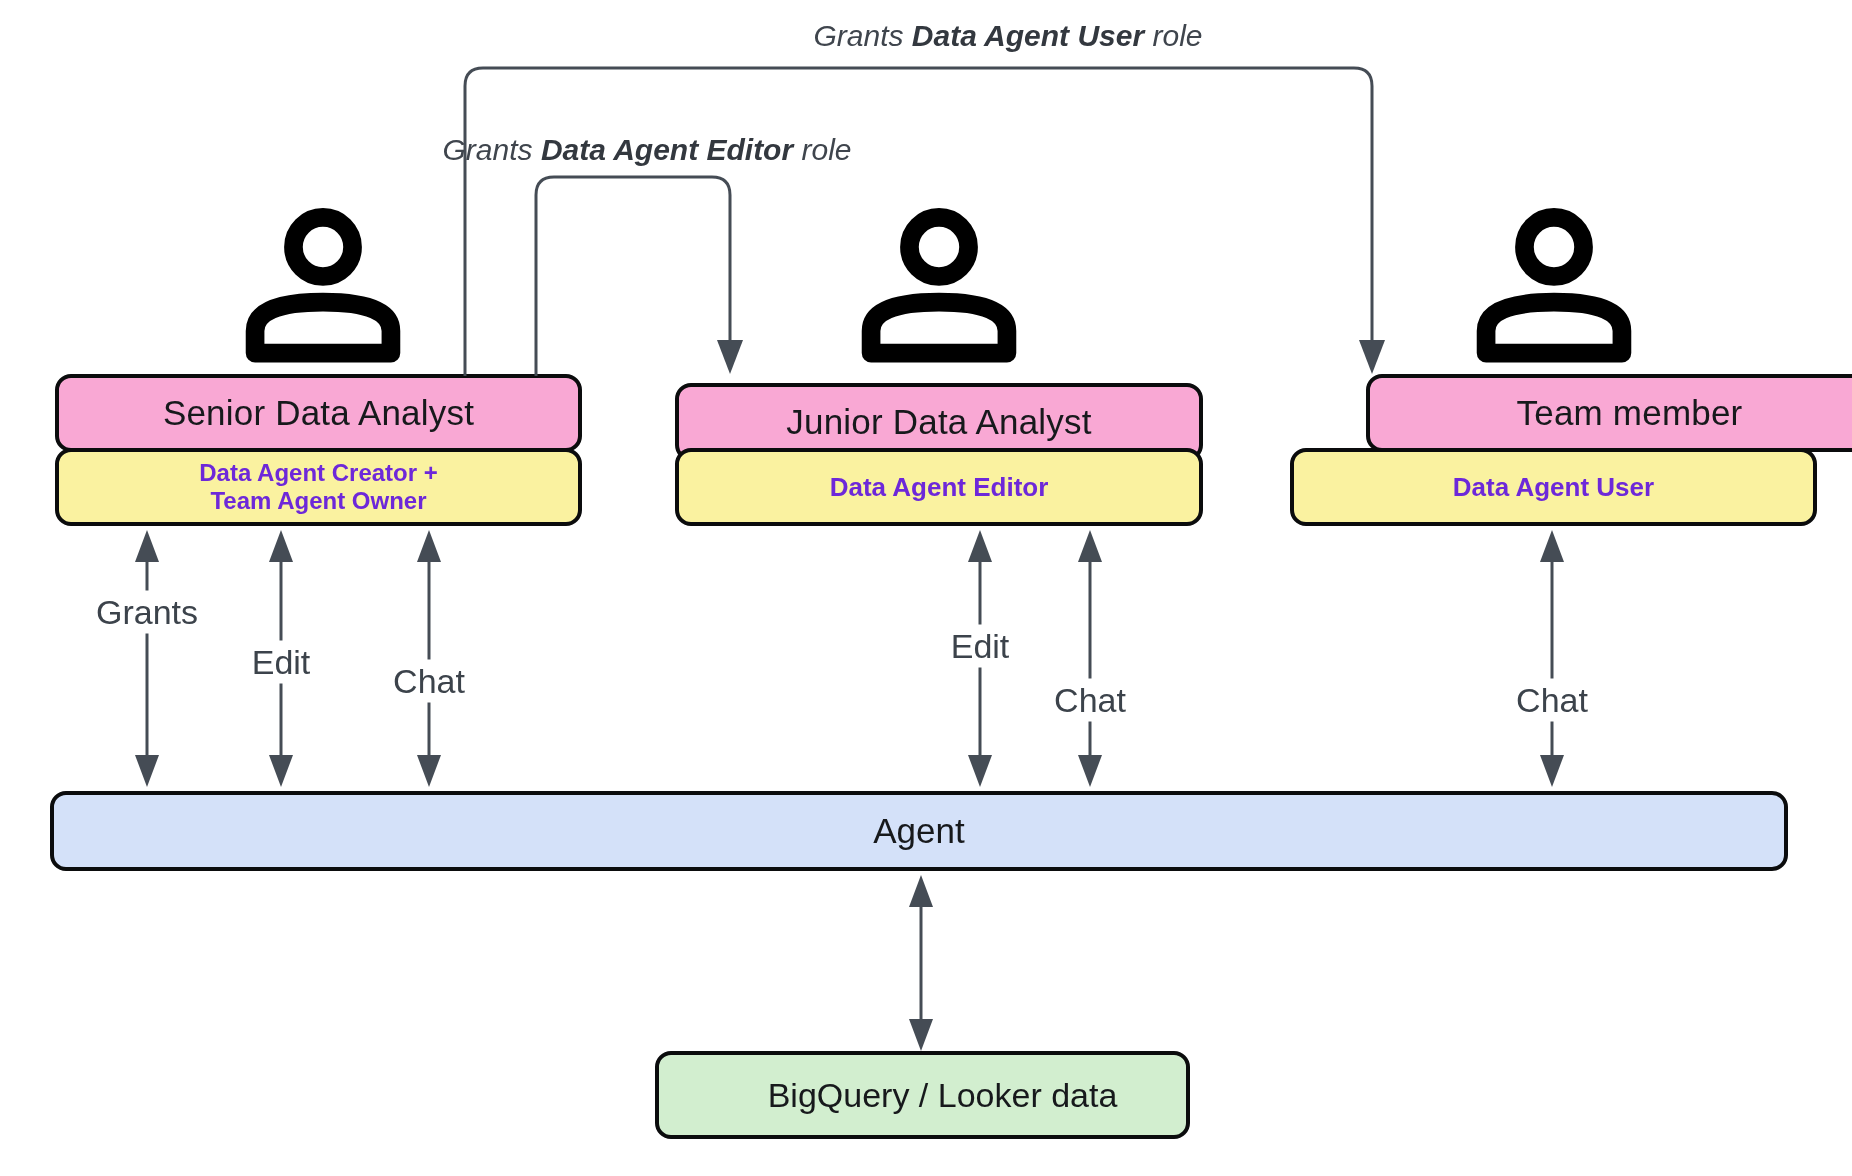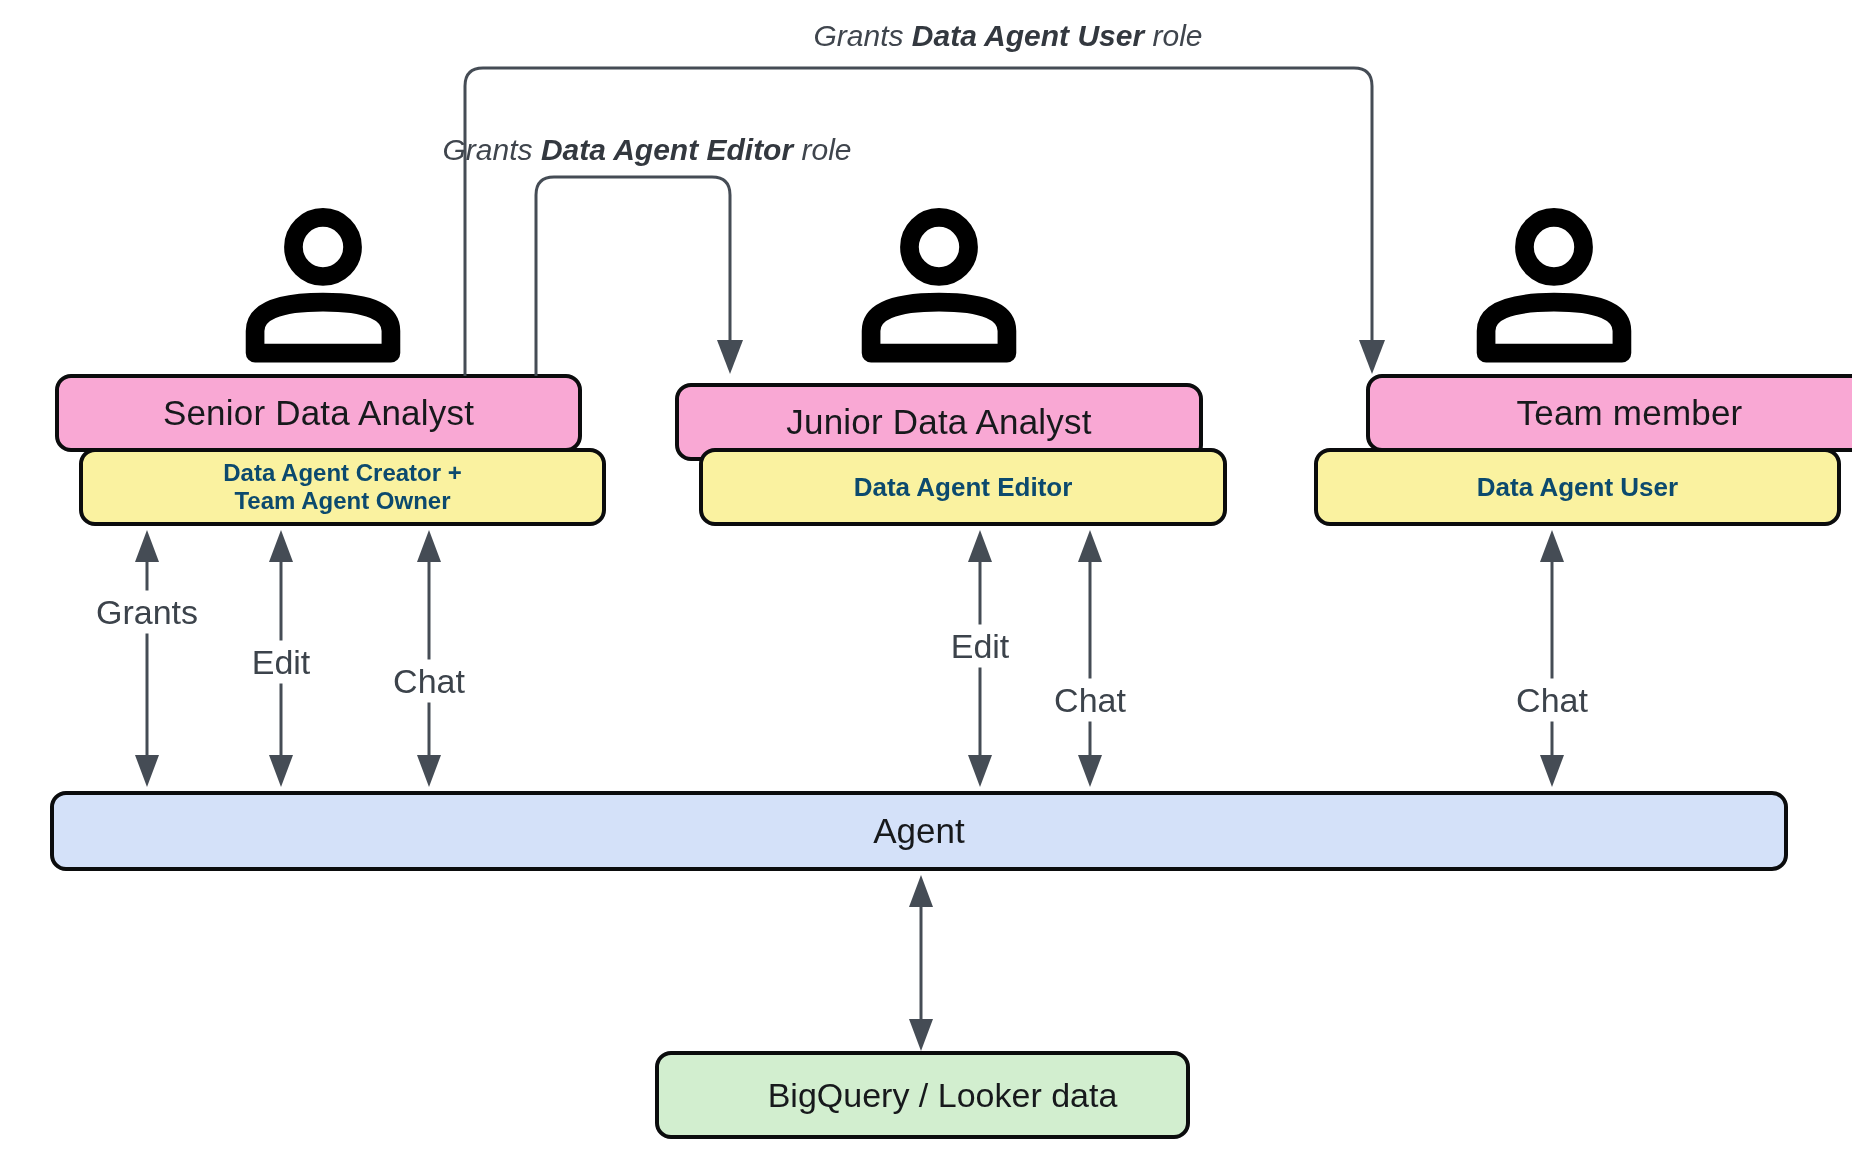--- a/index.html
+++ b/index.html
@@ -18,23 +18,22 @@
     display:flex;align-items:center;justify-content:center;
     text-align:center;
   }
   .actor-name{
     background:#f9a8d4;
     font-size:35px;color:#17191c;
     letter-spacing:.2px;
   }
   .actor-role{
     background:#faf2a0;
-    font-weight:bold;font-size:26px;color:#0c4a6e;
+    font-weight:bold;font-size:26px;color:#6d28d9;
     line-height:1.18;
-    margin-left:24px;
   }
   .actor-role.two-line{font-size:24px;}
   .agent-bar{
     background:#d4e1f9;
     font-size:35px;color:#17191c;
   }
   .datastore{
     background:#d2eecf;
     font-size:34px;color:#17191c;padding-left:40px;
   }

